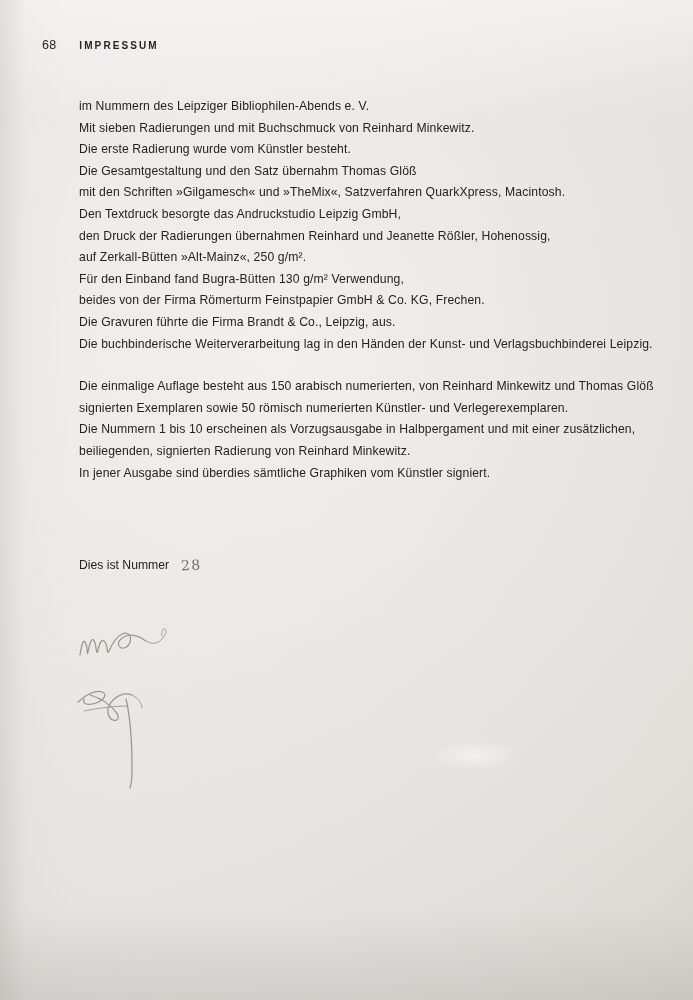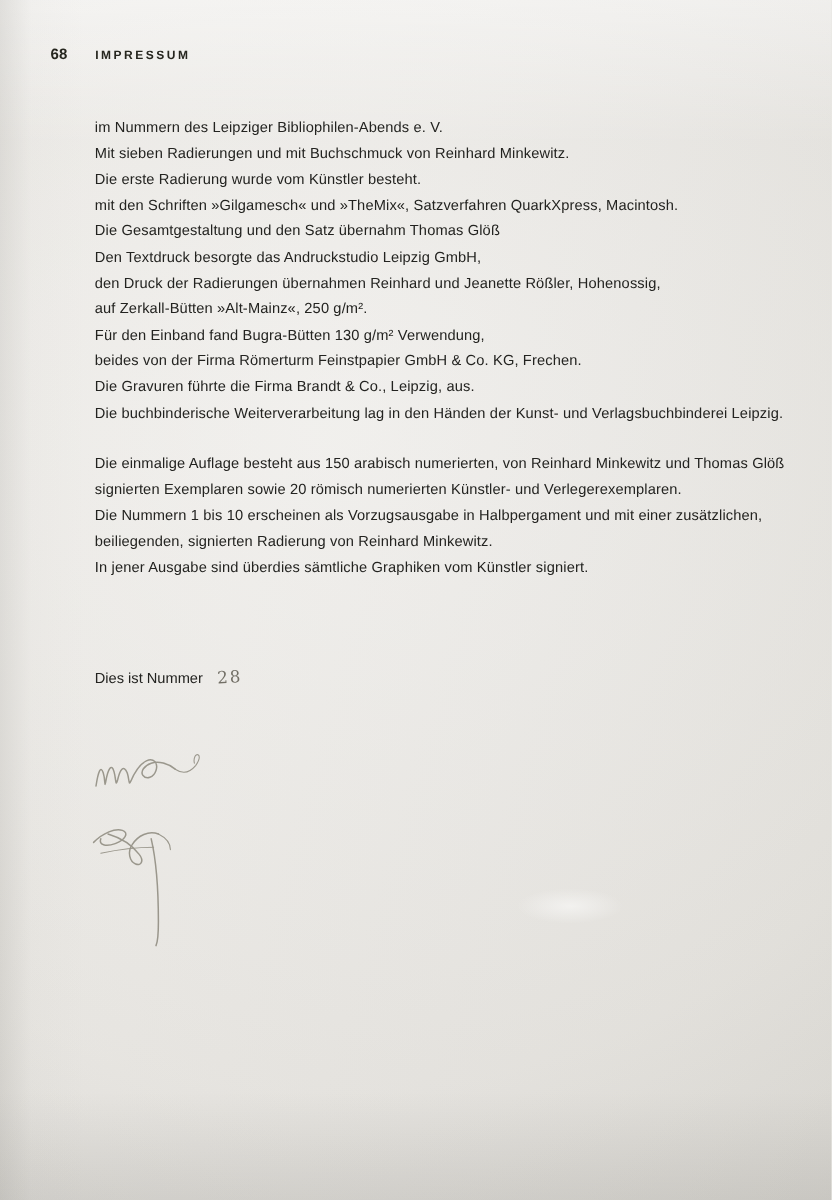--- a/index.html
+++ b/index.html
@@ -48,21 +48,21 @@
     position: absolute;
     top: 38px;
     left: 42px;
     display: flex;
     align-items: baseline;
     gap: 23px;
     color: #26261f;
   }
   .folio {
     font-size: 12.5px;
-    font-weight: bold;
+    font-weight: normal;
     letter-spacing: 0.2px;
   }
   .runhead-title {
     font-size: 10px;
     font-weight: bold;
     letter-spacing: 2.1px;
     text-transform: uppercase;
   }
 
   
@@ -146,34 +146,34 @@
 
     <div class="runhead">
       <span class="folio">68</span>
       <span class="runhead-title">Impressum</span>
     </div>
 
     <div class="colophon">
       <div class="line">im Nummern des Leipziger Bibliophilen-Abends e. V.</div>
       <div class="line">Mit sieben Radierungen und mit Buchschmuck von Reinhard Minkewitz.</div>
       <div class="line">Die erste Radierung wurde vom Künstler besteht.</div>
+      <div class="line">Die Gesamtgestaltung und den Satz übernahm Thomas Glöß</div>
       <div class="line">mit den Schriften »Gilgamesch« und »TheMix«, Satzverfahren QuarkXpress, Macintosh.</div>
-      <div class="line">Die Gesamtgestaltung und den Satz übernahm Thomas Glöß</div>
       <div class="line">Den Textdruck besorgte das Andruckstudio Leipzig GmbH,</div>
       <div class="line">den Druck der Radierungen übernahmen Reinhard und Jeanette Rößler, Hohenossig,</div>
       <div class="line">auf Zerkall-Bütten »Alt-Mainz«, 250 g/m².</div>
       <div class="line">Für den Einband fand Bugra-Bütten 130 g/m² Verwendung,</div>
       <div class="line">beides von der Firma Römerturm Feinstpapier GmbH &amp; Co. KG, Frechen.</div>
       <div class="line">Die Gravuren führte die Firma Brandt &amp; Co., Leipzig, aus.</div>
       <div class="line">Die buchbinderische Weiterverarbeitung lag in den Händen der Kunst- und Verlagsbuchbinderei Leipzig.</div>
 
       <div class="block-gap"></div>
 
       <div class="line">Die einmalige Auflage besteht aus 150 arabisch numerierten, von Reinhard Minkewitz und Thomas Glöß</div>
-      <div class="line">signierten Exemplaren sowie 20 römisch numerierten Künstler- und Verlegerexemplaren.</div>
+      <div class="line">signierten Exemplaren sowie 50 römisch numerierten Künstler- und Verlegerexemplaren.</div>
       <div class="line">Die Nummern 1 bis 10 erscheinen als Vorzugsausgabe in Halbpergament und mit einer zusätzlichen,</div>
       <div class="line">beiliegenden, signierten Radierung von Reinhard Minkewitz.</div>
       <div class="line">In jener Ausgabe sind überdies sämtliche Graphiken vom Künstler signiert.</div>
     </div>
 
     <div class="numberline">
       <span>Dies ist Nummer</span>
       <span class="handwritten-number">28</span>
     </div>
 

